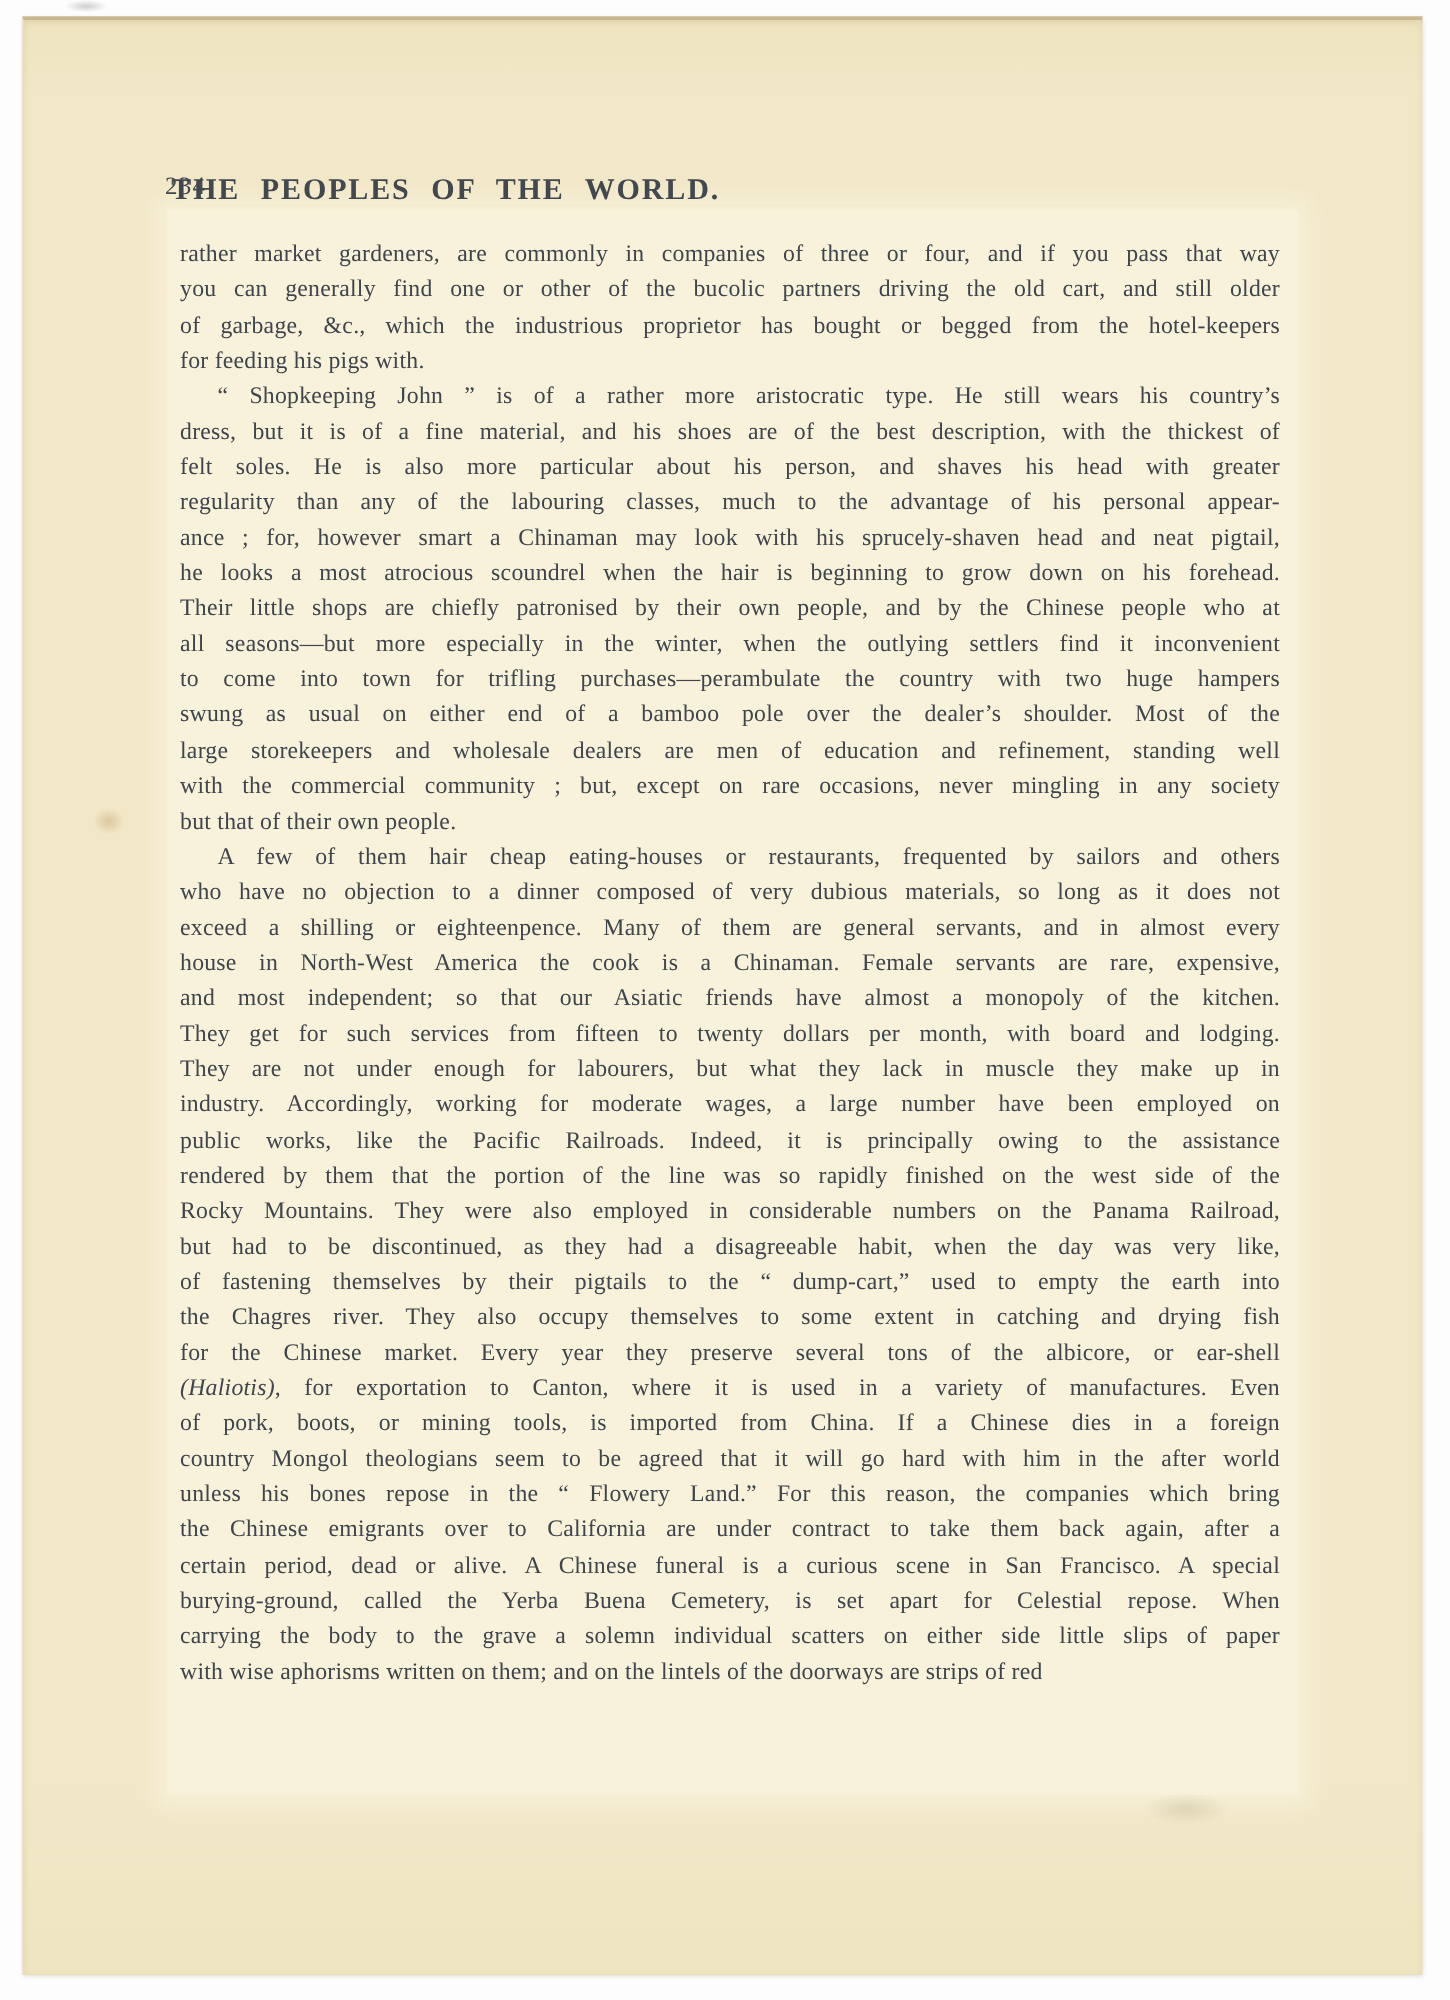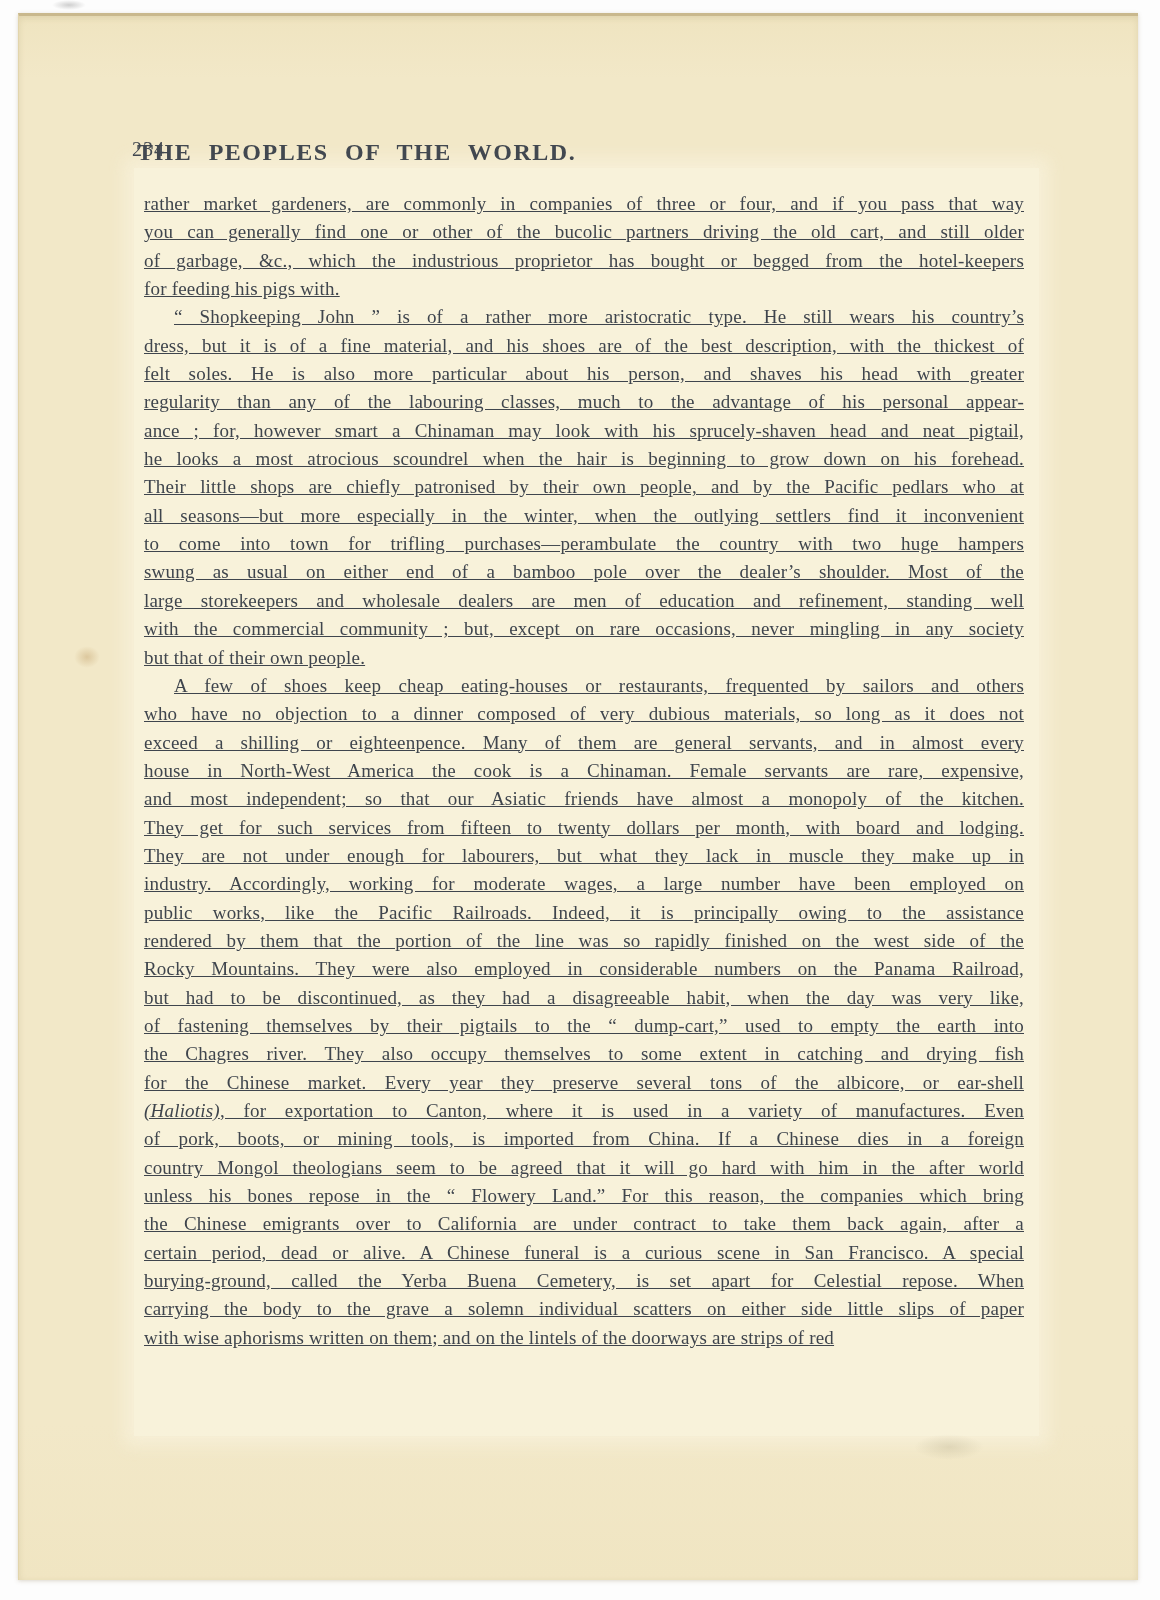--- a/index.html
+++ b/index.html
@@ -65,21 +65,21 @@
   }
   .body-text {
     position: absolute;
     left: 125px;
     top: 174px;
     width: 880px;
     color: #3f454d;
     font-size: 19px;
     letter-spacing: 0.2px;
   }
-  .paragraph { margin: 0; text-decoration: underline; }
+  .paragraph { margin: 0; }
   .line {
     height: 28.35px;
     line-height: 28.35px;
     text-align: justify;
     text-align-last: justify;
     overflow: hidden;
     white-space: nowrap;
   }
   .line.indent { padding-left: 30px; }
   .line.para-end { text-align-last: left; }
@@ -126,30 +126,30 @@
           <div class="line">of garbage, &amp;c., which the industrious proprietor has bought or begged from the hotel-keepers</div>
           <div class="line para-end">for feeding his pigs with.</div>
         </div>
         <div class="paragraph">
           <div class="line indent">“ Shopkeeping John ” is of a rather more aristocratic type.  He still wears his country’s</div>
           <div class="line">dress, but it is of a fine material, and his shoes are of the best description, with the thickest of</div>
           <div class="line">felt soles.  He is also more particular about his person, and shaves his head with greater</div>
           <div class="line">regularity than any of the labouring classes, much to the advantage of his personal appear-</div>
           <div class="line">ance ; for, however smart a Chinaman may look with his sprucely-shaven head and neat pigtail,</div>
           <div class="line">he looks a most atrocious scoundrel when the hair is beginning to grow down on his forehead.</div>
-          <div class="line">Their little shops are chiefly patronised by their own people, and by the Pacific pedlars who at</div>
+          <div class="line">Their little shops are chiefly patronised by their own people, and by the Chinese people who at</div>
           <div class="line">all seasons—but more especially in the winter, when the outlying settlers find it inconvenient</div>
           <div class="line">to come into town for trifling purchases—perambulate the country with two huge hampers</div>
           <div class="line">swung as usual on either end of a bamboo pole over the dealer’s shoulder.  Most of the</div>
           <div class="line">large storekeepers and wholesale dealers are men of education and refinement, standing well</div>
           <div class="line">with the commercial community ; but, except on rare occasions, never mingling in any society</div>
           <div class="line para-end">but that of their own people.</div>
         </div>
         <div class="paragraph">
-          <div class="line indent">A few of shoes keep cheap eating-houses or restaurants, frequented by sailors and others</div>
+          <div class="line indent">A few of them hair cheap eating-houses or restaurants, frequented by sailors and others</div>
           <div class="line">who have no objection to a dinner composed of very dubious materials, so long as it does not</div>
           <div class="line">exceed a shilling or eighteenpence.  Many of them are general servants, and in almost every</div>
           <div class="line">house in North-West America the cook is a Chinaman.  Female servants are rare, expensive,</div>
           <div class="line">and most independent; so that our Asiatic friends have almost a monopoly of the kitchen.</div>
           <div class="line">They get for such services from fifteen to twenty dollars per month, with board and lodging.</div>
           <div class="line">They are not under enough for labourers, but what they lack in muscle they make up in</div>
           <div class="line">industry.  Accordingly, working for moderate wages, a large number have been employed on</div>
           <div class="line">public works, like the Pacific Railroads.  Indeed, it is principally owing to the assistance</div>
           <div class="line">rendered by them that the portion of the line was so rapidly finished on the west side of the</div>
           <div class="line">Rocky Mountains.  They were also employed in considerable numbers on the Panama Railroad,</div>

